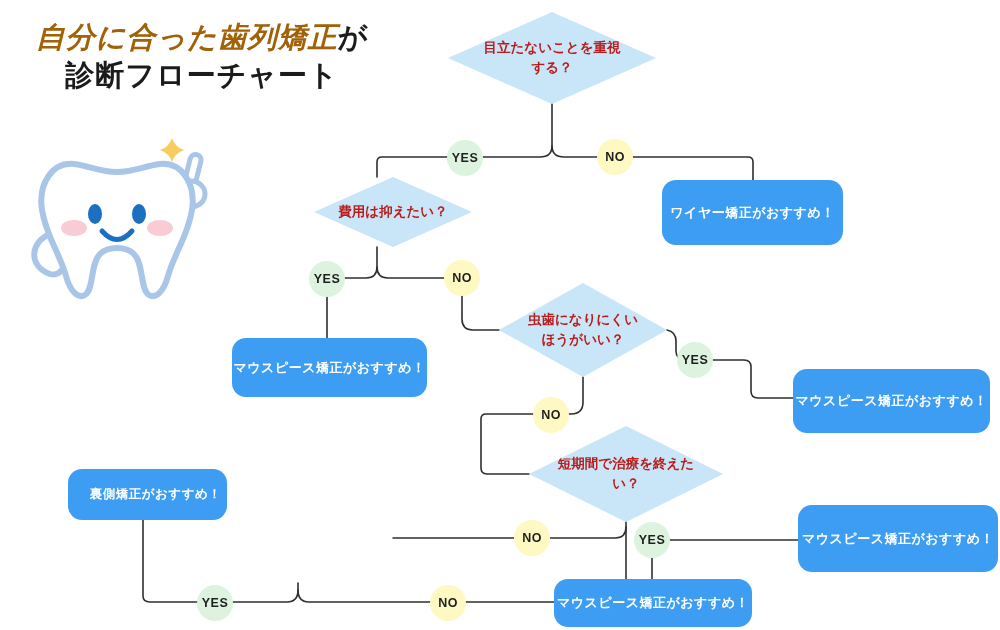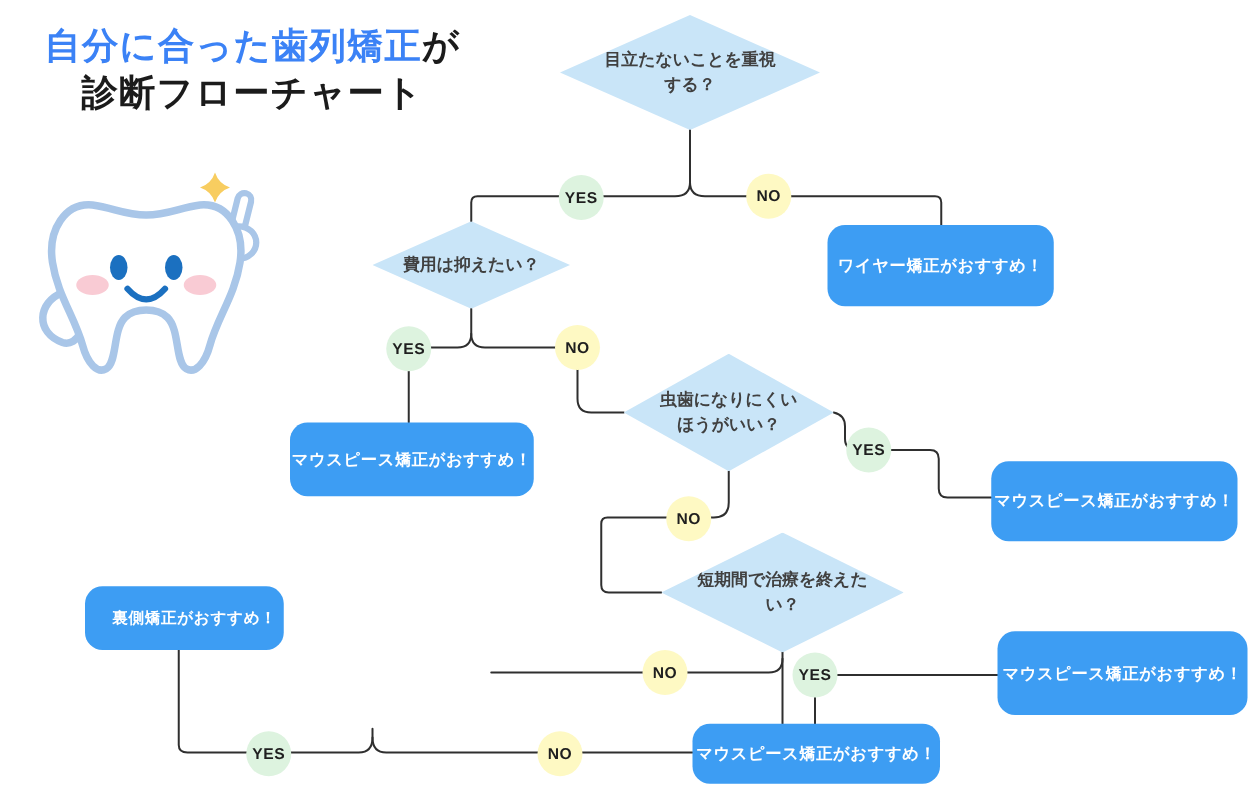--- a/index.html
+++ b/index.html
@@ -7,41 +7,41 @@
     position:relative;width:1000px;height:630px;overflow:hidden;background:#fff;
     font-family:"Liberation Sans","DejaVu Sans",sans-serif;
   }
   #wires{position:absolute;left:0;top:0;z-index:1;}
   .diamond{
     position:absolute;z-index:2;background:#C9E5F8;
     clip-path:polygon(50% 0,100% 50%,50% 100%,0 50%);
     display:flex;align-items:center;justify-content:center;text-align:center;
   }
   .diamond .txt{
-    white-space:pre-line;font-size:13.5px;font-weight:bold;color:#404040;line-height:1.45;
+    white-space:pre-line;font-size:13.5px;font-weight:bold;color:#b91c1c;line-height:1.45;
   }
   .result{
     position:absolute;z-index:2;background:#3D9DF3;border-radius:14px;
     display:flex;align-items:center;justify-content:center;text-align:center;
     color:#fff;font-weight:bold;font-size:13px;letter-spacing:.5px;
   }
   .result.small{font-size:12.5px;padding-left:16px;}
   .badge{
     position:absolute;z-index:3;width:36px;height:36px;border-radius:50%;
     display:flex;align-items:center;justify-content:center;
     font-size:12.5px;font-weight:bold;color:#1f1f1f;letter-spacing:.5px;
   }
   .badge.yes{background:#DDF3DF;text-align:right;}
   .badge.no{background:#fef9c3;}
   #title{
     position:absolute;left:18px;top:18px;width:368px;z-index:2;
     text-align:center;font-weight:bold;color:#1b1b1b;
     font-size:29px;line-height:1.32;letter-spacing:1px;
   }
-  #title .hl{color:#3b82f6;}
+  #title .hl{color:#a16207;font-style:italic;}
   #mascot{position:absolute;left:22px;top:136px;z-index:2;}
 </style>
 </head>
 <body>
 
 <div id="stage">
 
   <svg id="wires" width="1000" height="630" viewBox="0 0 1000 630">
     <g fill="none" stroke="#2F2F2F" stroke-width="1.6" stroke-linecap="round">
       <path d="M552,102 L552,146 Q552,157 540,157 L382,157 Q377,157 377,162 L377,177"></path>
@@ -74,21 +74,21 @@
     <ellipse cx="138" cy="92" rx="13" ry="8" fill="#F9CBD4"></ellipse>
     <ellipse cx="73" cy="78" rx="7" ry="10" fill="#1B70C0"></ellipse>
     <ellipse cx="117" cy="78" rx="7" ry="10" fill="#1B70C0"></ellipse>
     <path d="M80,95 Q95,112 110,95" fill="none" stroke="#1B70C0" stroke-width="5" stroke-linecap="round"></path>
   </svg>
 
   <div class="diamond" style="left:448px;top:12px;width:208px;height:92px">
     <div class="txt">目立たないことを重視
 する？</div>
   </div>
-  <div class="diamond" style="left:298px;top:177px;width:158px;height:70px">
+  <div class="diamond" style="left:314px;top:177px;width:158px;height:70px">
     <div class="txt">費用は抑えたい？</div>
   </div>
   <div class="diamond" style="left:499px;top:283px;width:168px;height:94px">
     <div class="txt">虫歯になりにくい
 ほうがいい？</div>
   </div>
   <div class="diamond" style="left:529px;top:426px;width:194px;height:96px">
     <div class="txt">短期間で治療を終えた
 い？</div>
   </div>

